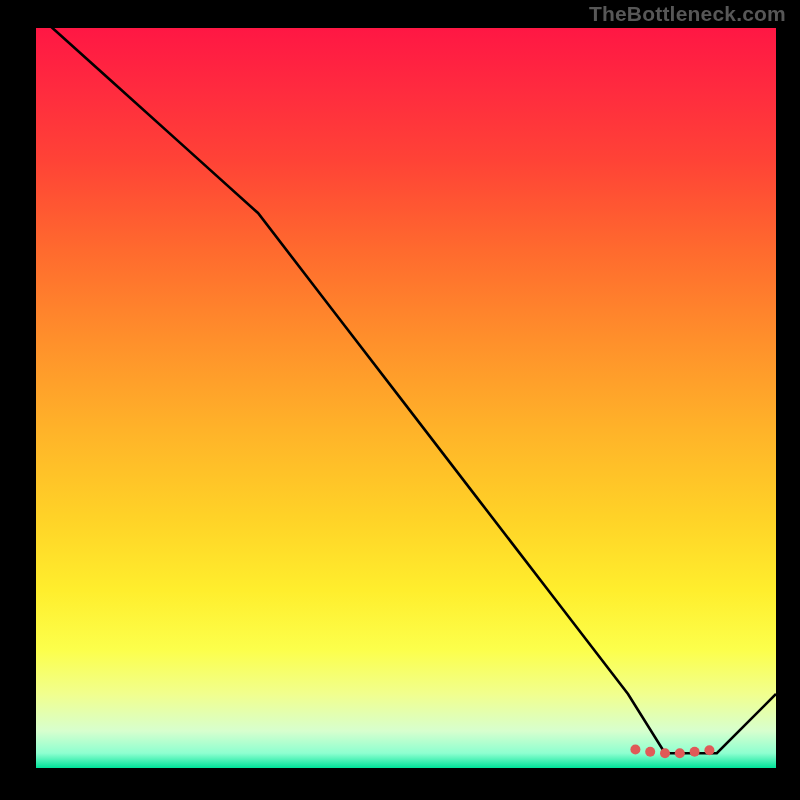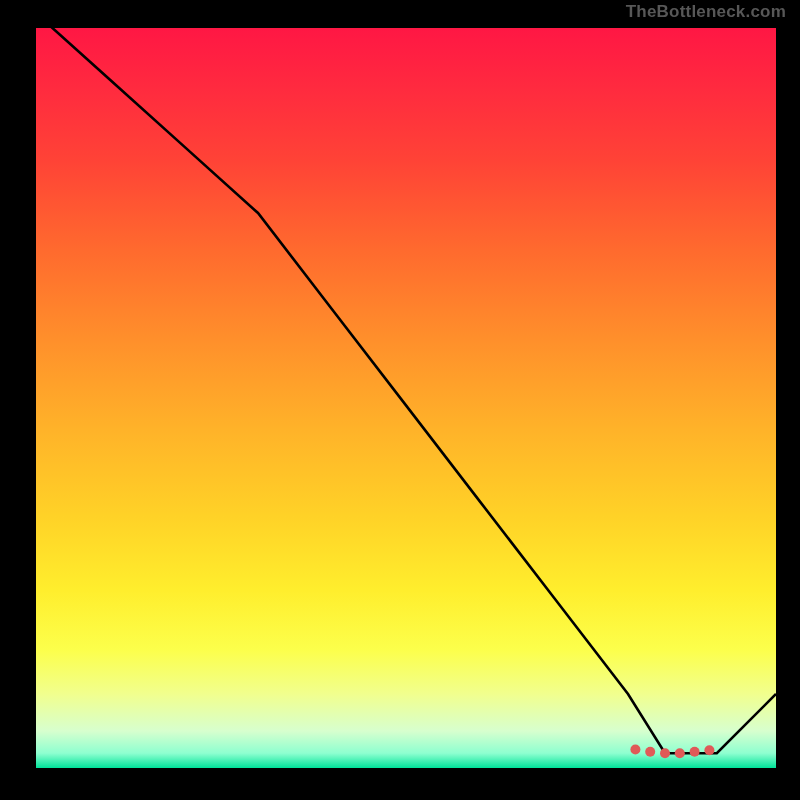--- a/index.html
+++ b/index.html
@@ -15,21 +15,21 @@
     position: relative;
     width: 800px;
     height: 800px;
     background: #000;
   }
   .watermark {
     position: absolute;
     top: 2px;
     right: 14px;
     color: #575757;
-    font-size: 17px;
+    font-size: 21px;
     font-weight: 600;
     letter-spacing: 0.2px;
     z-index: 20;
     margin-left: 13px;
   }
   .plot-area {
     position: absolute;
     left: 36px;
     top: 28px;
     width: 740px;

